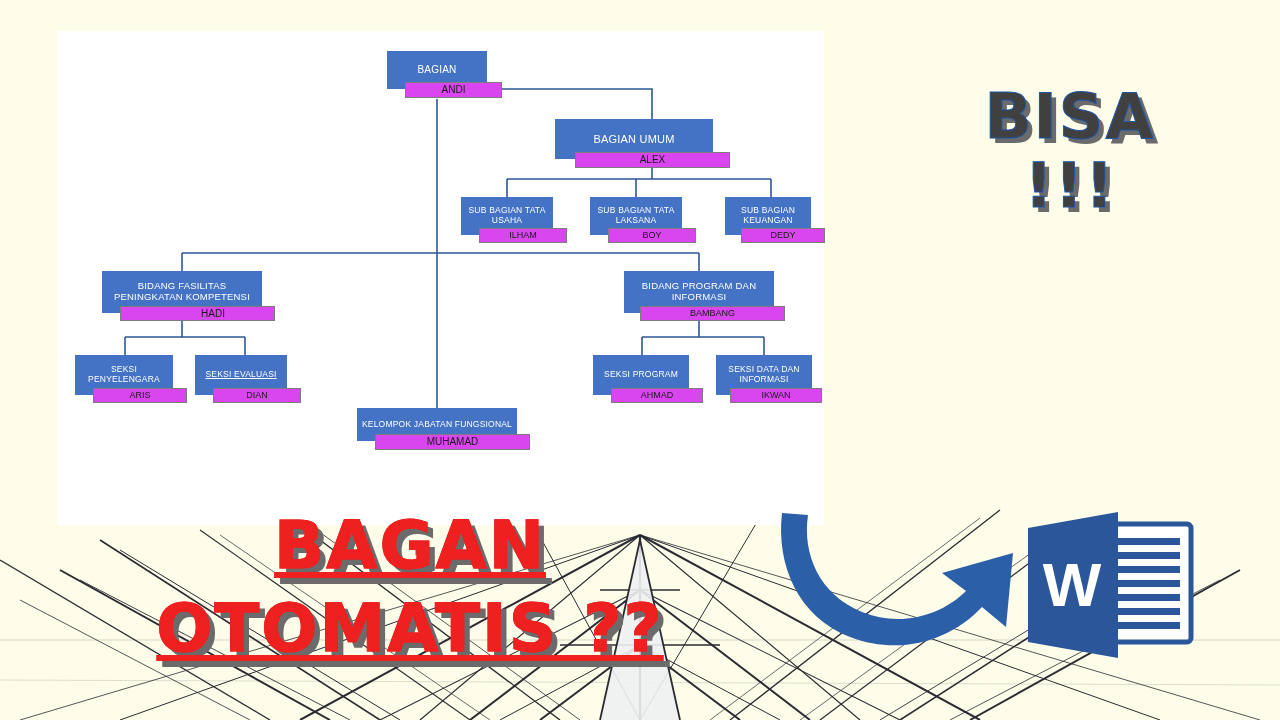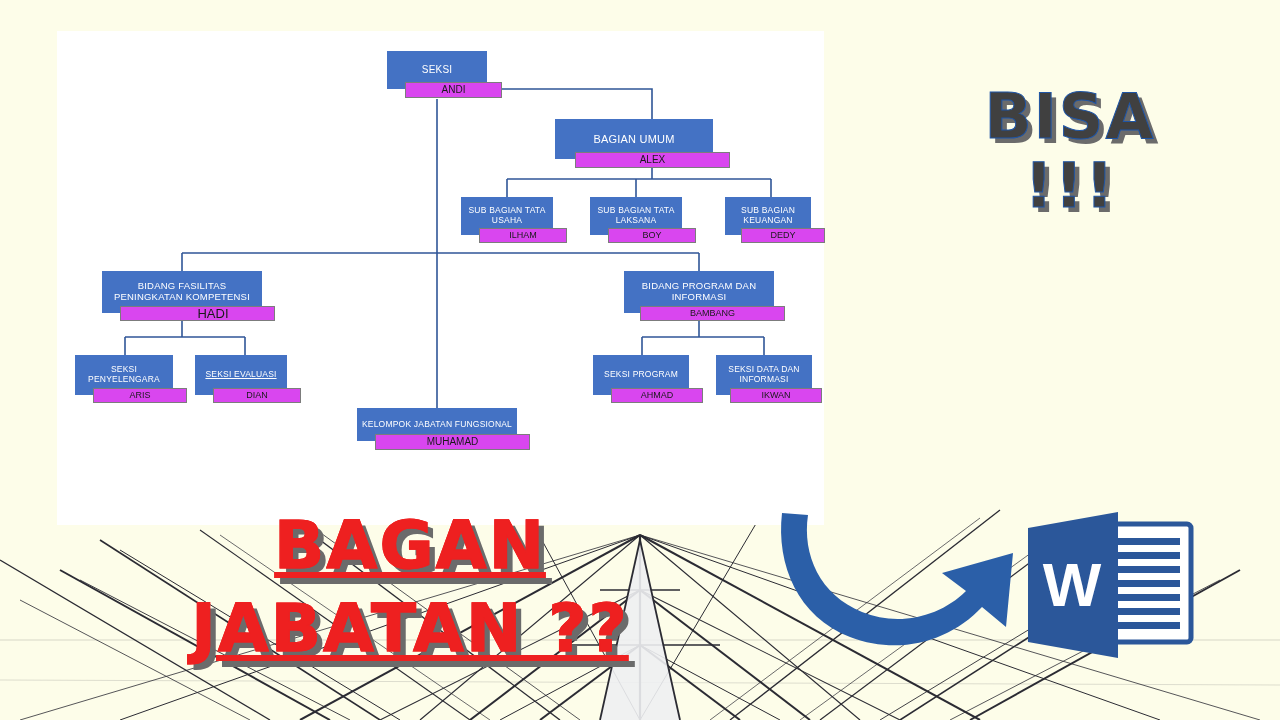--- a/index.html
+++ b/index.html
@@ -194,21 +194,21 @@
           <path d="M188 306 L188 324"></path>
 
           <path d="M642 288 L642 306"></path>
           <path d="M585 306 L707 306"></path>
           <path d="M585 306 L585 324"></path>
           <path d="M707 306 L707 324"></path>
         </g>
       </svg>
 
       <div class="node" style="left:330px; top:20px; width:100px;">
-        <div class="title" style="height:38px; font-size:10px;">SEKSI</div>
+        <div class="title" style="height:38px; font-size:10px;">BAGIAN</div>
         <div class="name" style="width:97px; height:16px; margin-left:18px; margin-top:-7px; font-size:10px;">ANDI</div>
       </div>
 
       <div class="node" style="left:498px; top:88px; width:158px;">
         <div class="title" style="height:40px; font-size:11px;">BAGIAN UMUM</div>
         <div class="name" style="width:155px; height:16px; margin-left:20px; margin-top:-7px; font-size:10px;">ALEX</div>
       </div>
 
       <div class="node" style="left:404px; top:166px; width:92px;">
         <div class="title" style="height:38px; font-size:8.5px;">SUB BAGIAN TATA USAHA</div>
@@ -220,21 +220,21 @@
         <div class="name" style="width:88px; height:15px; margin-left:18px; margin-top:-7px; font-size:9px;">BOY</div>
       </div>
 
       <div class="node" style="left:668px; top:166px; width:86px;">
         <div class="title" style="height:38px; font-size:8.5px;">SUB BAGIAN KEUANGAN</div>
         <div class="name" style="width:84px; height:15px; margin-left:16px; margin-top:-7px; font-size:9px;">DEDY</div>
       </div>
 
       <div class="node" style="left:45px; top:240px; width:160px;">
         <div class="title" style="height:42px; font-size:9.5px;">BIDANG FASILITAS PENINGKATAN KOMPETENSI</div>
-        <div class="name" style="width:155px; height:15px; margin-left:18px; margin-top:-7px; font-size:13px;padding-left:31px;">HADI</div>
+        <div class="name" style="width:155px; height:15px; margin-left:18px; margin-top:-7px; font-size:10px;padding-left:31px;">HADI</div>
       </div>
 
       <div class="node" style="left:18px; top:324px; width:98px;">
         <div class="title" style="height:40px; font-size:8.5px;">SEKSI PENYELENGARA</div>
         <div class="name" style="width:94px; height:15px; margin-left:18px; margin-top:-7px; font-size:9px;">ARIS</div>
       </div>
 
       <div class="node" style="left:138px; top:324px; width:92px;">
         <div class="title" style="height:40px; font-size:8.5px;text-decoration:underline;">SEKSI EVALUASI</div>
         <div class="name" style="width:88px; height:15px; margin-left:18px; margin-top:-7px; font-size:9px;">DIAN</div>
@@ -263,21 +263,21 @@
     </div>
   </div>
 
   <div id="headline-right">
     <div class="l1">BISA</div>
     <div class="l3">!!!</div>
   </div>
 
   <div id="headline-bottom">
     <div class="b1">BAGAN</div>
-    <div class="b2">JABATAN ??</div>
+    <div class="b2">OTOMATIS ??</div>
   </div>
 
   <svg id="arrow" viewBox="0 0 250 170">
     <path d="M12 18
              C 6 70, 28 122, 80 142
              C 130 161, 180 146, 212 112
              L 236 132
              L 243 58
              L 172 78
              L 196 96

